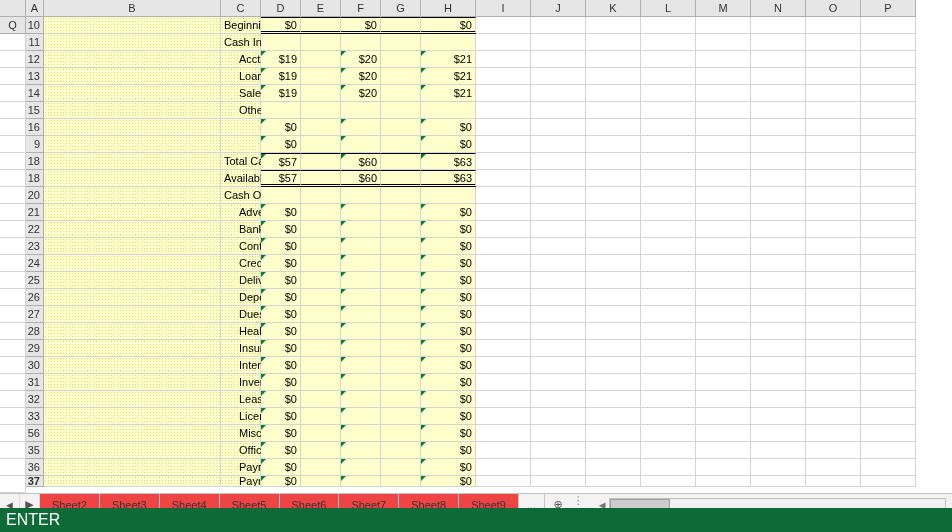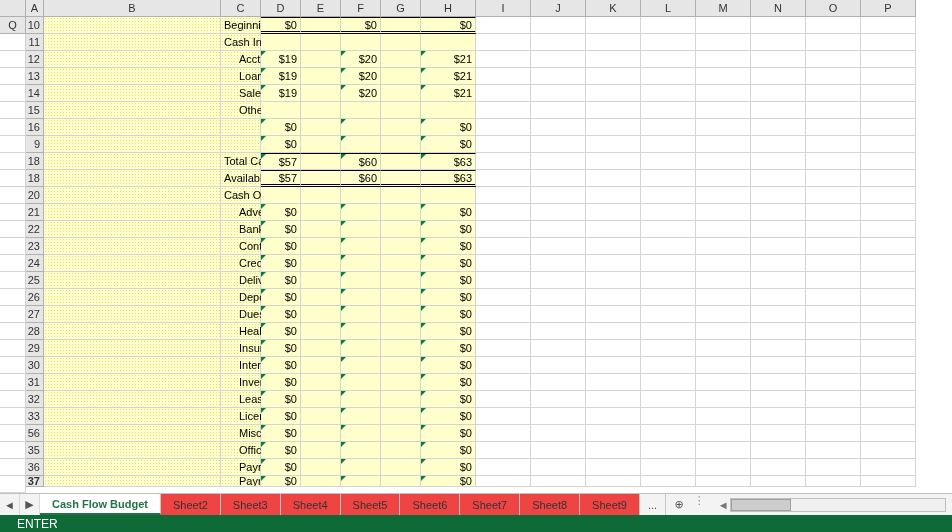--- a/index.html
+++ b/index.html
@@ -115,27 +115,27 @@
     flex:1;height:14px;border:1px solid #c0c0c0;background:#f0f0f0;position:relative;margin-right:6px;
   }
   .hscroll-thumb{
     position:absolute;left:0;top:0;height:100%;width:60px;background:#cdcdcd;border:1px solid #a0a0a0;
   }
   .sep-dots{width:14px;text-align:center;color:#888;}
   
   .status {
     position:absolute;
     bottom:0; left:0; right:0;
-    height:17px;
+    height:24px;
     background:#0e6b37;
     color:#fff;
-    font-size:12px;
+    font-size:16px;
     display:flex;
     align-items:center;
-    padding-left:17px;
+    padding-left:6px;
   }
   .overflow-text{
     position:absolute;left:3px;
   }
   .cell.indent1 .overflow-text{left:18px;}
 </style>
 </head>
 <body>
 
 <div class="sheet" id="sheet" style="grid-template-columns: 26px 18px 177px 40px 40px 40px 40px 40px 55px 55px 55px 55px 55px 55px 55px 55px 55px;">
@@ -688,21 +688,20 @@
     <div class="cell" style="height: 11px; overflow: hidden;"></div>
     <div class="cell" style="height: 11px; overflow: hidden;"></div>
     <div class="cell" style="height: 11px; overflow: hidden;"></div>
     <div class="cell" style="height: 11px; overflow: hidden;"></div>
   </div>
 
 <div class="tabbar">
   <div class="navbtn">◄</div>
   <div class="navbtn">▶</div>
   <div id="tabs" style="display:flex;">
-      <div class="tab active">Cash Flow Budget</div>
       <div class="tab">Sheet2</div>
       <div class="tab">Sheet3</div>
       <div class="tab">Sheet4</div>
       <div class="tab">Sheet5</div>
       <div class="tab">Sheet6</div>
       <div class="tab">Sheet7</div>
       <div class="tab">Sheet8</div>
       <div class="tab">Sheet9</div>
     </div>
   <div class="tab-more">...</div>

